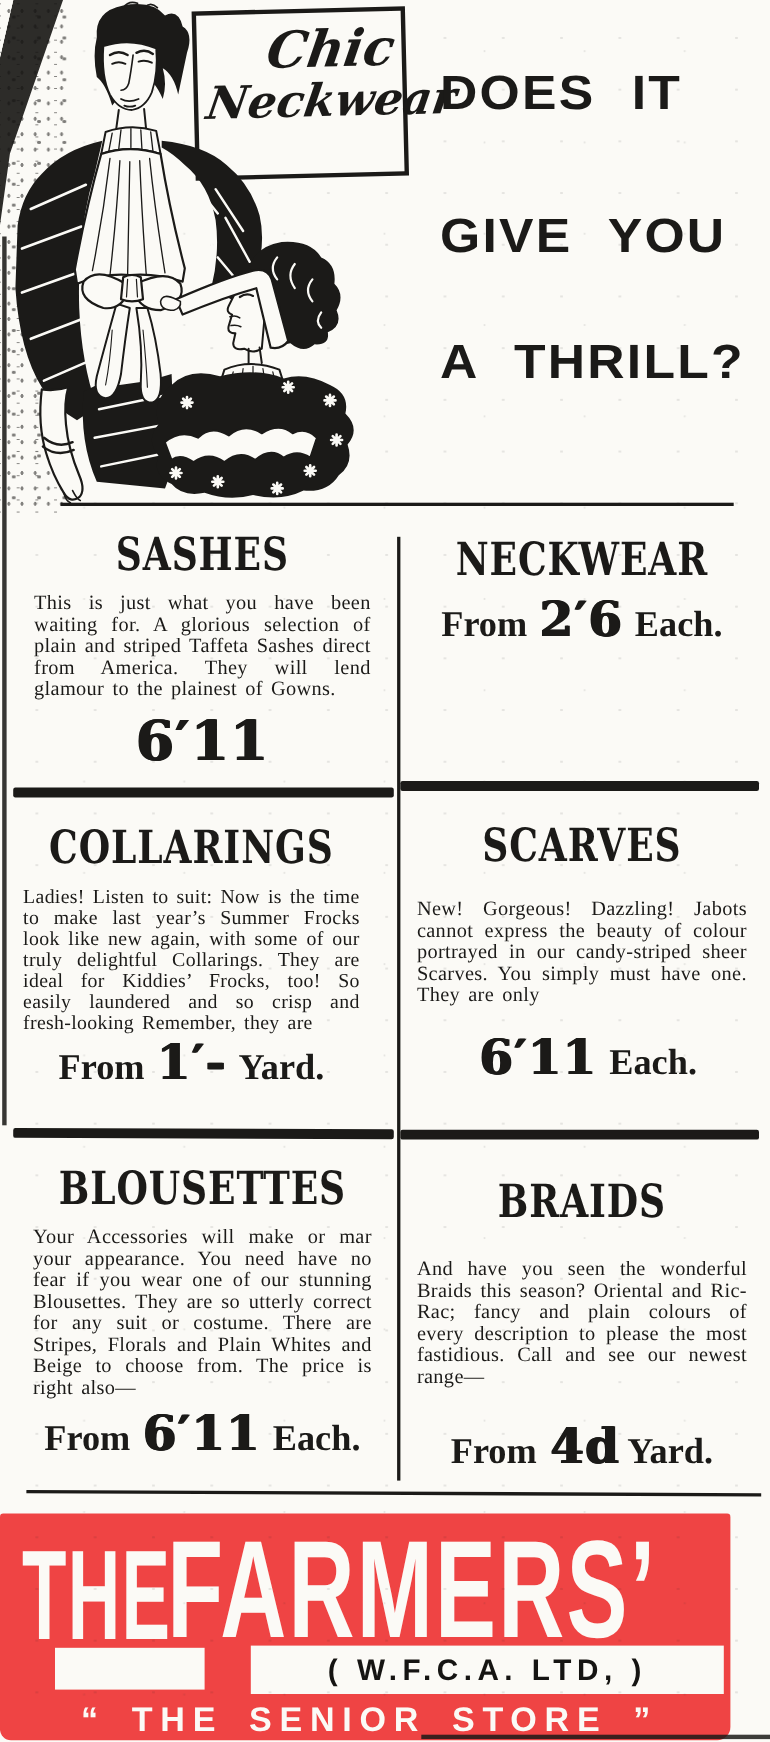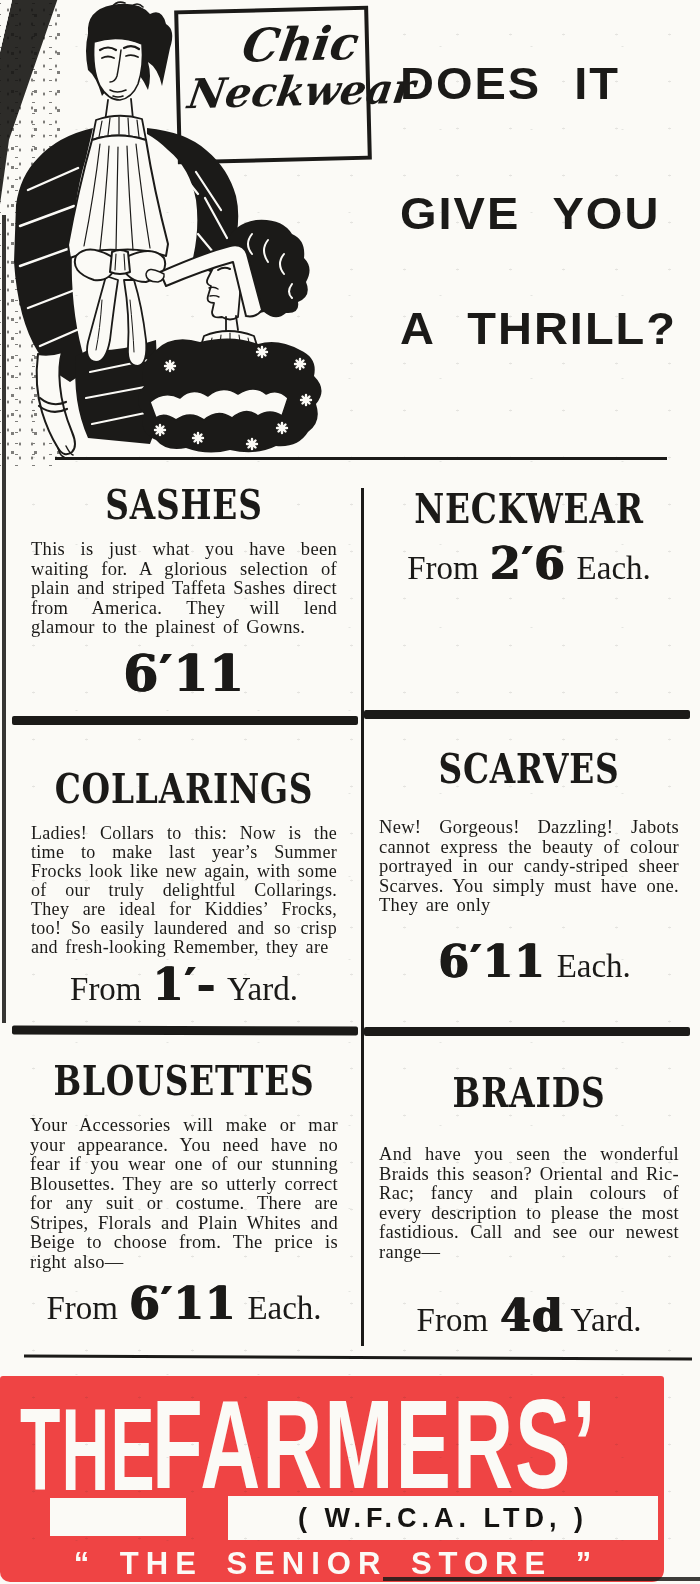--- a/index.html
+++ b/index.html
@@ -49,32 +49,32 @@
   .sec{position:absolute;text-align:center;}
   .sec-title{
     margin:0;font-family:"DejaVu Serif",serif;font-weight:bold;font-size:40px;line-height:44px;
     letter-spacing:1px;transform:scale(.82,1.04);transform-origin:center top;white-space:nowrap;
   }
   .sec-body{
     margin:14px auto 0;text-align:justify;text-align-last:left;
     font-size:18.5px;line-height:19.5px;letter-spacing:.3px;word-spacing:2.5px;
   }
   .price{display:flex;justify-content:center;align-items:baseline;gap:11px;margin-top:6px;white-space:nowrap;}
-  .price-prefix,.price-suffix{font-family:"Liberation Serif",serif;font-weight:normal;font-size:33px;}
+  .price-prefix,.price-suffix{font-family:"Liberation Serif",serif;font-weight:bold;font-size:33px;}
   .price-value{
     font-family:"DejaVu Serif",serif;font-weight:bold;font-size:44px;letter-spacing:1px;
     text-shadow:1.1px 0 0 currentColor,-.5px 0 0 currentColor;
   }
   #sec-sashes{left:10px;top:482px;width:348px;}
   #sec-sashes .sec-body{width:306px;}
   #sec-sashes .price-value{font-size:50px;}
   #sec-neckwear{left:368px;top:486px;width:322px;}
   #sec-neckwear .sec-body{width:300px;margin-top:16px;}
   #sec-neckwear .price{margin-top:8px;}
-  #sec-collarings{left:10px;top:748px;width:348px;margin-top:18px;}
+  #sec-collarings{left:0;top:748px;width:348px;}
   #sec-collarings .sec-body{width:306px;font-size:18px;line-height:19px;}
   #sec-collarings .price{margin-top:2px;}
   #sec-scarves{left:368px;top:746px;width:322px;}
   #sec-scarves .sec-body{width:300px;margin-top:28px;}
   #sec-scarves .price{margin-top:20px;}
   #sec-blousettes{left:10px;top:1058px;width:348px;}
   #sec-blousettes .sec-body{width:308px;}
   #sec-blousettes .price{margin-top:6px;}
   #sec-braids{left:368px;top:1070px;width:322px;}
   #sec-braids .sec-body{width:300px;margin-top:31px;}
@@ -223,21 +223,21 @@
         <span class="price-value">2′6</span>
         <span class="price-suffix">Each.</span>
     </div>
   </section>
 
   <div class="bar bar-l1"></div>
   <div class="bar bar-r1"></div>
 
   <section class="sec" id="sec-collarings">
     <h2 class="sec-title">COLLARINGS</h2>
-    <p class="sec-body">Ladies!  Collars to this: Now is the time to make last year’s Summer Frocks look like new again, with some of our truly delightful Collarings.  They are ideal for Kiddies’ Frocks, too!  So easily laundered and so crisp and fresh-looking  Remember, they are</p>
+    <p class="sec-body">Ladies!  Listen to suit: Now is the time to make last year’s Summer Frocks look like new again, with some of our truly delightful Collarings.  They are ideal for Kiddies’ Frocks, too!  So easily laundered and so crisp and fresh-looking  Remember, they are</p>
     <div class="price">
       <span class="price-prefix">From</span>
         <span class="price-value">1′-</span>
         <span class="price-suffix">Yard.</span>
     </div>
   </section>
 
   <section class="sec" id="sec-scarves">
     <h2 class="sec-title">SCARVES</h2>
     <p class="sec-body">New!  Gorgeous!  Dazzling!  Jabots cannot express the beauty of colour portrayed in our candy-striped sheer Scarves.  You simply must have one.  They are only</p>

